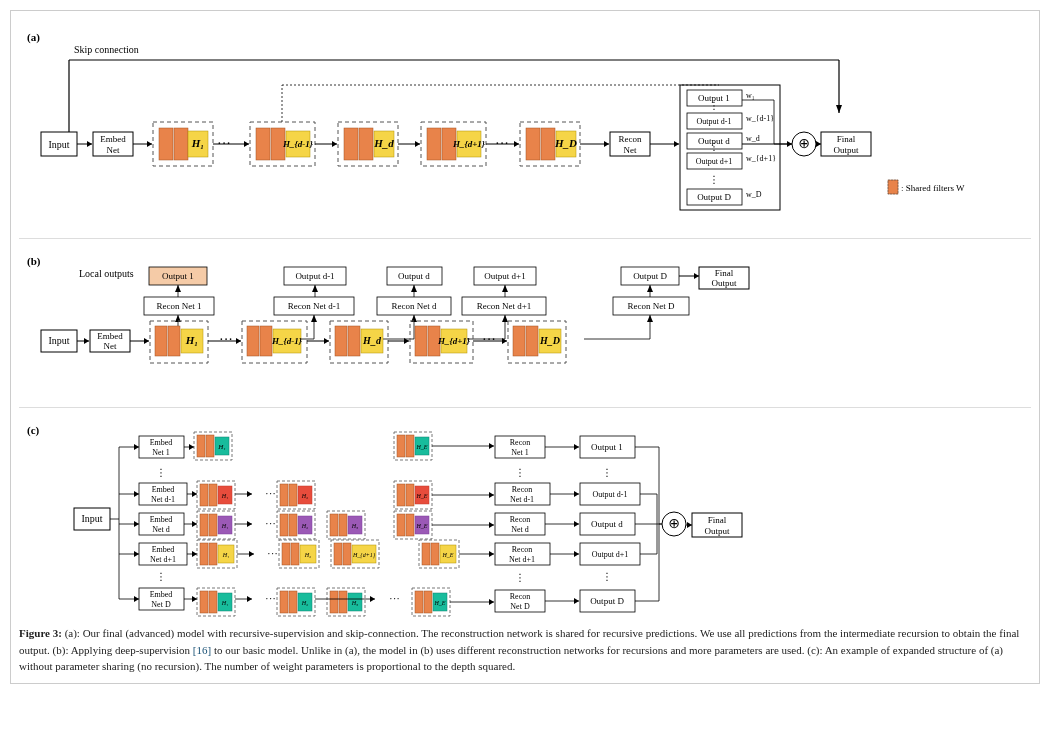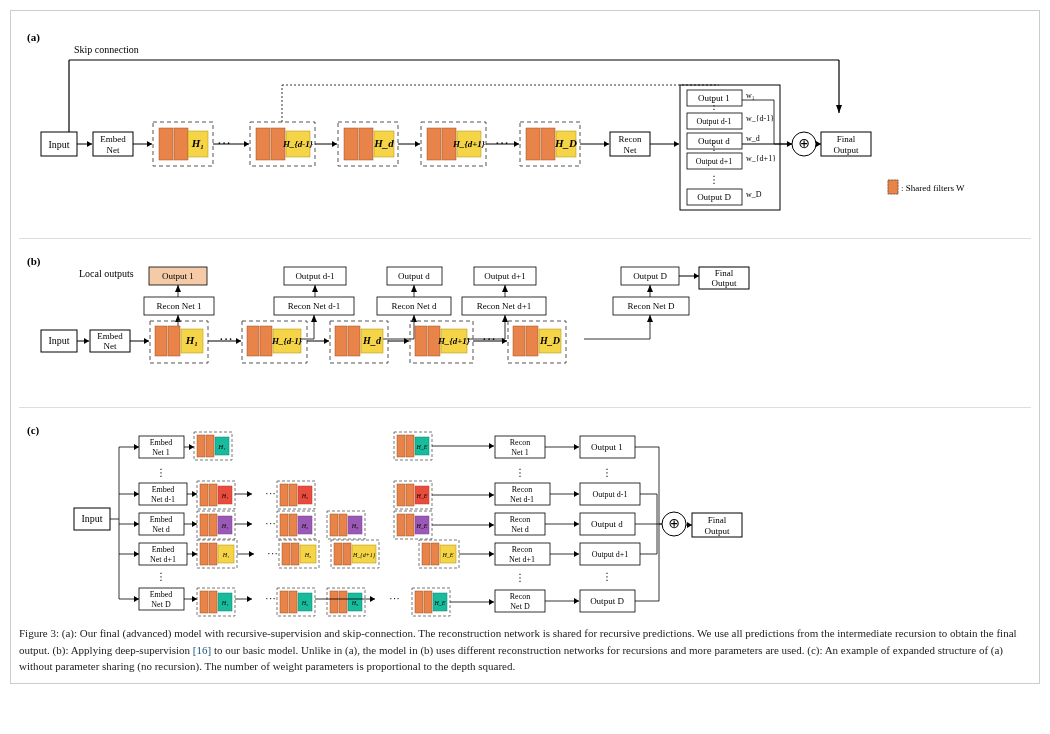--- a/index.html
+++ b/index.html
@@ -40,21 +40,21 @@
     }
 
     
     .caption {
       margin-top: 8px;
       font-size: 11px;
       line-height: 1.5;
       color: #222;
     }
     .caption-label {
-      font-weight: normal;
+      font-weight: bold;
     }
     .caption-ref {
       color: #1a5276;
       text-align: right;
     }
   </style>
 </head>
 <body>
 
 <div class="figure-container">

